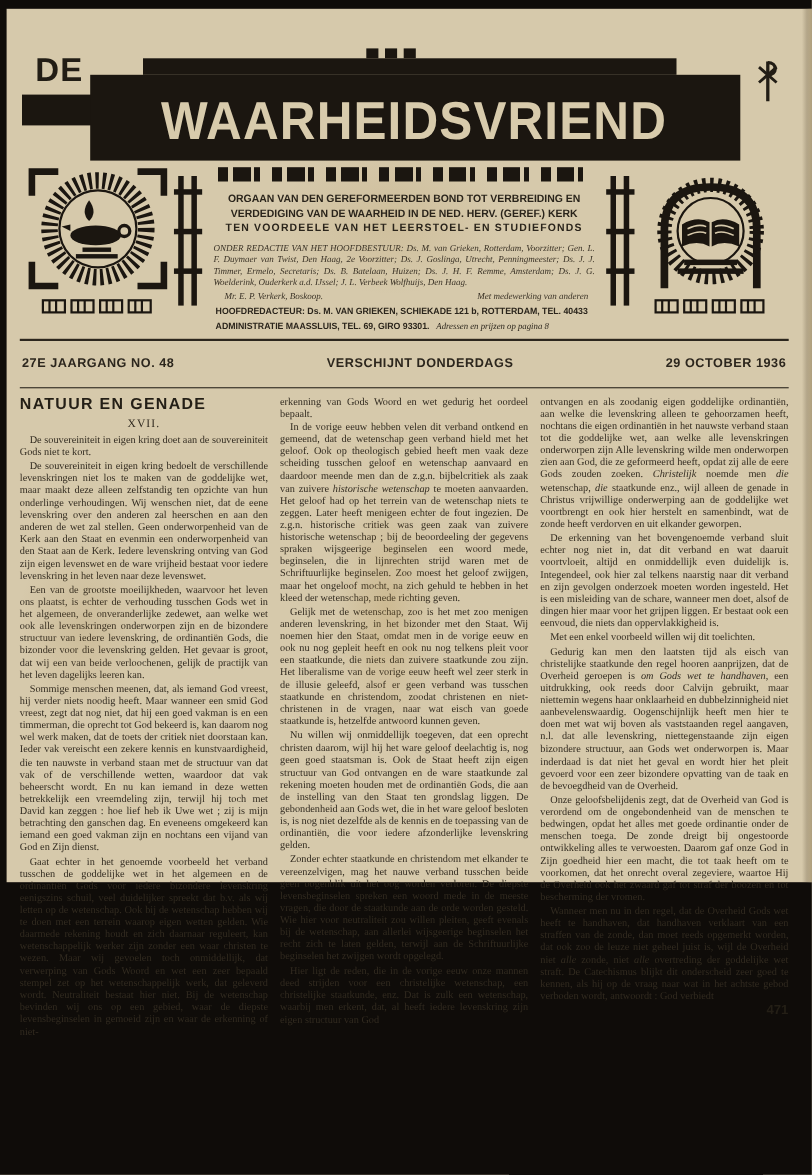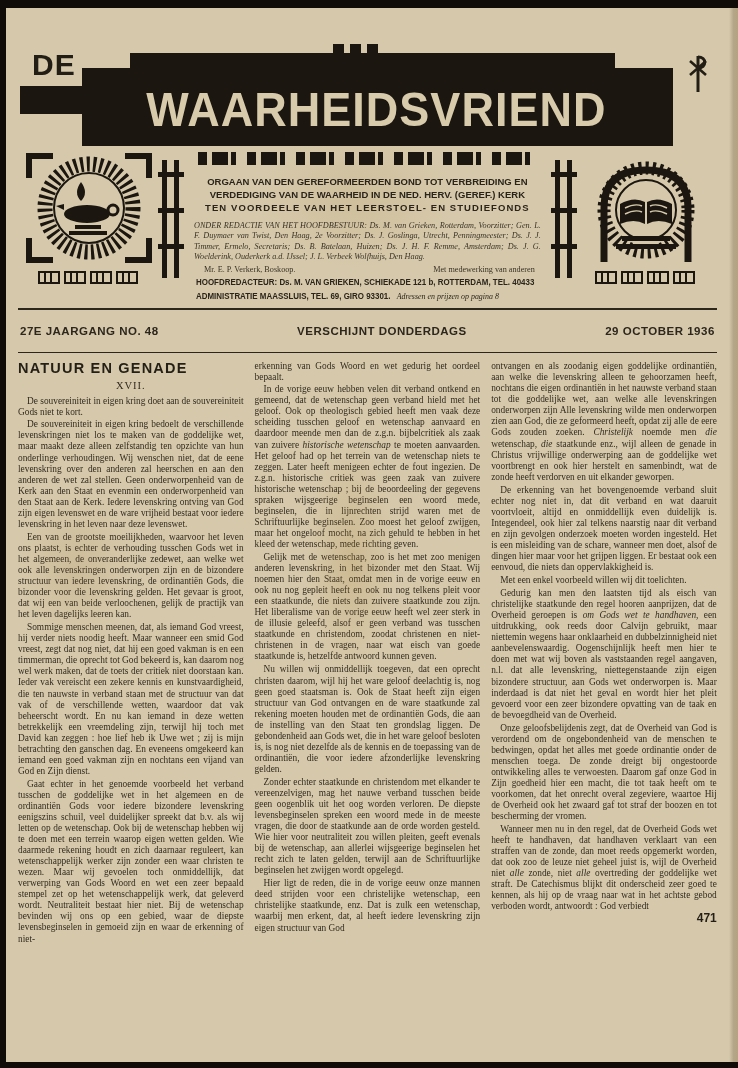--- a/index.html
+++ b/index.html
@@ -1,21 +1,21 @@
 <!DOCTYPE html>
 <html><head>
 <meta charset="utf-8">
 <style>
   html,body{margin:0;padding:0;}
   body{
     width:738px;height:1068px;position:relative;overflow:hidden;
     background:#0f0c09;
     font-family:"Liberation Serif", serif;
   }
-  .scan{position:absolute;left:6px;top:8px;width:712px;height:1054px;display:flex;}
+  .scan{position:absolute;left:6px;top:8px;width:712px;height:794px;display:flex;}
 
   
   .prev-page{
     width:41px;background:#cdc0a2;overflow:hidden;
     padding-top:44px;box-sizing:border-box;
     text-align:right;color:#4a4031;
     font-size:8.4px;line-height:11.35px;
     background:linear-gradient(90deg,#c5b798,#cfc2a4 60%,#c8ba9b);
   }
   .frag-rule{border-top:1.5px solid #4a4031;margin:5px 0 4px 4px;}
@@ -63,21 +63,21 @@
   .trellis{margin-top:10px;}
   .mh-center{flex:1;padding:0 6px;}
   .checker{
     height:13px;margin:2px 8px 10px 8px;
     background:repeating-linear-gradient(90deg,#1b1610 0 9px,transparent 9px 14px,#1b1610 14px 30px,transparent 30px 33px,#1b1610 33px 38px,transparent 38px 49px);
   }
   .organ{font-family:"Liberation Sans",sans-serif;font-weight:bold;font-size:9.7px;line-height:13px;text-align:center;color:#2a241b;}
   .organ div{white-space:nowrap;transform:scaleX(.98);}
   .organ div:last-child{letter-spacing:1.1px;}
   .redactie{font-style:italic;font-size:8.2px;line-height:10.3px;text-align:justify;margin:7px 4px 0 4px;color:#3a3226;}
-  .verkerk-row{display:flex;justify-content:space-between;font-size:8.2px;margin:3px 10px 0 14px;color:#3a3226;align-items:flex-end;}
+  .verkerk-row{display:flex;justify-content:space-between;font-size:8.2px;font-style:italic;margin:3px 10px 0 14px;color:#3a3226;align-items:flex-end;}
   .hoofd{font-family:"Liberation Sans",sans-serif;font-size:8.2px;font-weight:bold;line-height:11px;margin:3px 0 0 6px;color:#2a241b;white-space:nowrap;transform:scaleX(.97);transform-origin:left;}
   .admin-extra{font-weight:normal;font-family:"Liberation Serif",serif;font-style:italic;}
 
   
   .dateline{
     display:flex;justify-content:space-between;align-items:center;
     border-top:2px solid #2c261d;border-bottom:1.5px solid #2c261d;
     margin-top:6px;padding:15px 2px;
     font-family:"Liberation Sans",sans-serif;font-weight:bold;font-size:11.5px;
     letter-spacing:.5px;color:#2c261d;

